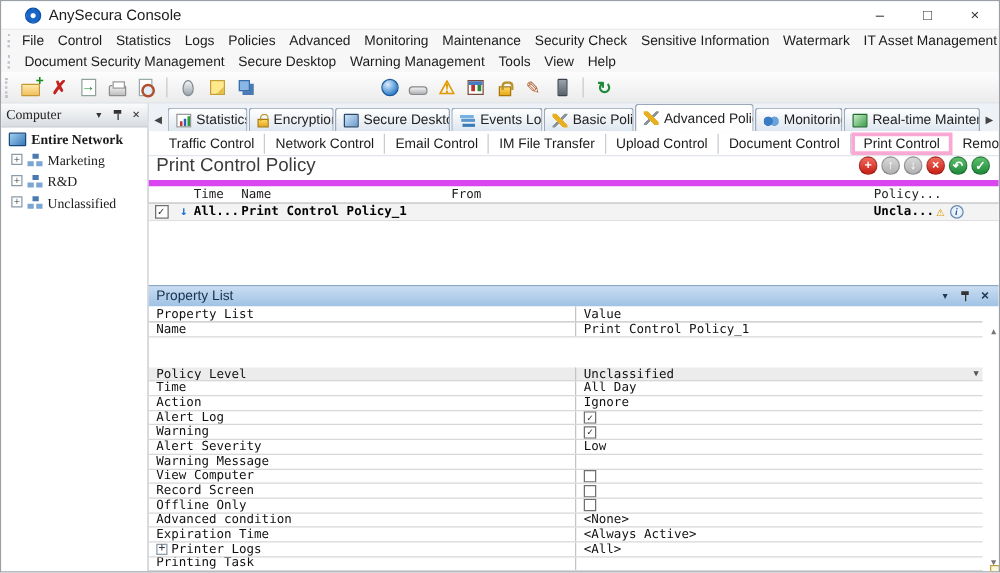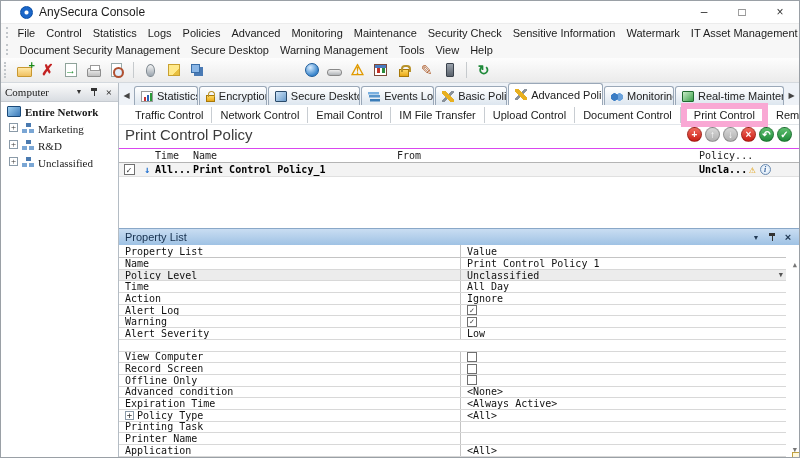--- a/index.html
+++ b/index.html
@@ -119,42 +119,42 @@
       linear-gradient(45deg, transparent 38%, #e8b020 38% 62%, transparent 62%),
       linear-gradient(-45deg, transparent 42%, #8a929a 42% 58%, transparent 58%); }
   .ti-monitoring { background:
       radial-gradient(circle at 3.5px 6px, #3a7cc4 0 3.5px, transparent 4px),
       radial-gradient(circle at 8.5px 6px, #6aa2dc 0 3.5px, transparent 4px); }
 
   .subtabbar { height:20px; display:flex; align-items:center; padding-left:8px; font-size:11px; color:#1c1c1c;
                border-bottom:1px solid #e2e6ea; flex:0 0 auto; }
   .subtab { padding:2px 8px; border-right:1px solid #c8cdd2; white-space:nowrap; }
   .subtab:last-child { border-right:none; }
-  .subtab.sel { border:6px solid #f9a8d4; background:#fff; padding:0 7px; }
+  .subtab.sel { border:3px solid #f9a8d4; background:#fff; padding:0 7px; }
 
   .section-hd { height:24px; display:flex; align-items:center; padding:0 5px 4px 6px;
-                border-bottom:1px solid #d946ef; flex:0 0 auto; }
+                border-bottom:5px solid #d946ef; flex:0 0 auto; }
   .section-title { font-size:15px; color:#3c3c3c; }
   .act-group { margin-left:auto; display:flex; gap:3px; align-items:center; padding-right:2px; }
   .act { width:15px; height:15px; border-radius:50%; display:flex; align-items:center; justify-content:center;
          color:#fff; font-size:10px; font-weight:bold; border:1px solid rgba(0,0,0,.25); }
   .act-red   { background:linear-gradient(#f26a5e,#c81e14); }
   .act-gray  { background:linear-gradient(#d8d8d8,#b0b0b0); }
   .act-green { background:linear-gradient(#5dbf6e,#1f8a3a); }
 
   
   .ptable { font-family:"DejaVu Sans Mono", monospace; font-size:10px; flex:0 0 auto; }
   .prow { display:flex; align-items:center; height:14px; }
   .prow.hd { border-bottom:1px solid #b4b4b4; color:#222; }
   .prow.data { background:#f3f3f3; border-bottom:1px solid #e0e0e0; font-weight:bold; }
   .c0 { width:20px; display:flex; justify-content:center; flex:0 0 auto; }
   .c1 { width:16px; text-align:center; flex:0 0 auto; color:#1e6fd0; font-weight:bold; }
   .c2 { width:38px; flex:0 0 auto; }
   .c3 { width:168px; flex:0 0 auto; }
-  .c4 { flex:1; min-width:0;margin-left:36px; }
+  .c4 { flex:1; min-width:0; }
   .c5 { width:50px; flex:0 0 auto; }
   .c6 { width:50px; flex:0 0 auto; display:flex; gap:4px; align-items:center; }
   .cb { width:11px; height:11px; border:1px solid #707070; background:#fff; display:flex;
         align-items:center; justify-content:center; font-size:9px; color:#333; }
   .cb.checked::after { content:"✓"; }
   .flag-warning::after { content:"⚠"; color:#e09a00; font-size:11px; }
   .flag-info { width:11px; height:11px; border-radius:50%; border:1px solid #6a8ab0; background:radial-gradient(#ffffff,#cfe2f4);
                display:flex; align-items:center; justify-content:center; }
   .flag-info::after { content:"i"; font-style:italic; font-size:8px; color:#2a5a9a; font-family:"Liberation Serif",serif; }
 
@@ -163,21 +163,21 @@
   
   .prop-hd { height:17px; background:linear-gradient(#c9ddf2,#9fc2e4); border-top:1px solid #8aa8c8;
              display:flex; align-items:center; padding:0 6px; font-size:11px; color:#17za; color:#16304e; flex:0 0 auto; }
   .prop-hd .hd-icons { margin-left:auto; display:flex; gap:6px; }
   .prop-hd .hd-ic { color:#223a55; }
 
   .pgrid { height:212px; flex:0 0 auto; position:relative; font-family:"DejaVu Sans Mono", monospace;
            font-size:10px; color:#111; overflow:hidden; padding-right:13px; }
   .ghd { height:13px; display:flex; align-items:center; border-bottom:1px solid #c4c4c4; }
   .grow { height:11.7px; display:flex; align-items:center; border-bottom:1px solid #d8d8d8; }
-  .grow.sel { background:#ececec; }
+  .grow.sel { background:#ececec;margin-top:24px; }
   .glabel { width:342px; flex:0 0 auto; border-right:1px solid #c4c4c4; padding-left:6px; height:100%;
             display:flex; align-items:center; gap:3px; overflow:hidden; }
   .gvalue { flex:1; min-width:0; padding-left:6px; height:100%; display:flex; align-items:center; overflow:hidden; }
   .gcb { width:10px; height:10px; border:1px solid #707070; background:#fff; display:flex; align-items:center;
          justify-content:center; font-size:8px; color:#333; flex:0 0 auto; }
   .gcb.checked::after { content:"✓"; }
   .gcaret { margin-left:auto; padding-right:3px; font-size:7px; color:#555; }
   .gexp { width:9px; height:9px; border:1px solid #8a9aa8; background:#fff; font-size:9px; line-height:7px;
           text-align:center; color:#333; flex:0 0 auto; }
   .gexp::before { content:"+"; }
@@ -491,20 +491,23 @@
             </div>
             <div class="grow">
               <div class="glabel">
                 <span>Alert Severity</span>
               </div>
               <div class="gvalue">
                 <span>Low</span>
               </div>
             </div>
             <div class="grow">
+              <div class="glabel">
+                <span>Warning Message</span>
+              </div>
               <div class="gvalue">
                 <span></span>
               </div>
             </div>
             <div class="grow">
               <div class="glabel">
                 <span>View Computer</span>
               </div>
               <div class="gvalue">
                 <span class="gcb"></span>
@@ -538,21 +541,21 @@
               <div class="glabel">
                 <span>Expiration Time</span>
               </div>
               <div class="gvalue">
                 <span>&lt;Always Active&gt;</span>
               </div>
             </div>
             <div class="grow">
               <div class="glabel">
                 <span class="gexp"></span>
-                <span>Policy Type</span>
+                <span>Printer Logs</span>
               </div>
               <div class="gvalue">
                 <span>&lt;All&gt;</span>
               </div>
             </div>
             <div class="grow">
               <div class="glabel">
                 <span>Printing Task</span>
               </div>
               <div class="gvalue">

